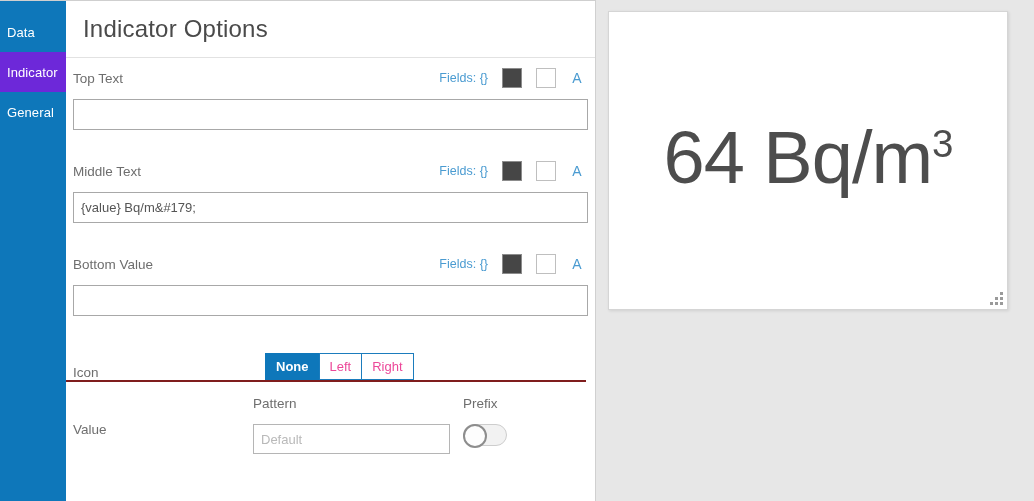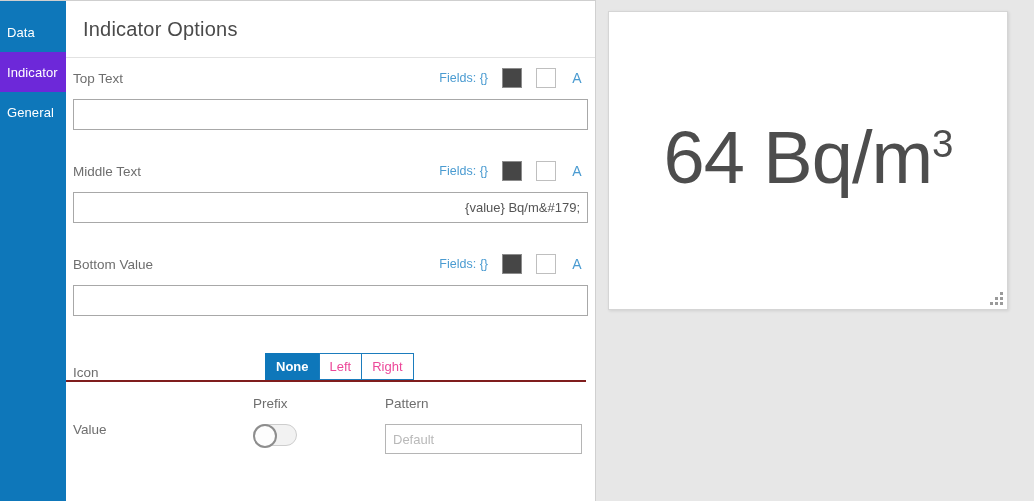--- a/index.html
+++ b/index.html
@@ -48,21 +48,21 @@
     position: relative;
   }
   .panel-header {
     height: 57px;
     display: flex;
     align-items: center;
     padding-left: 17px;
     border-bottom: 1px solid #e2e2e2;
   }
   .panel-title {
-    font-size: 20px;
+    font-size: 24px;
     color: #4a4a4a;
     font-weight: normal;
     letter-spacing: .2px;
   }
   .form-body { padding: 0 0 0 0; }
 
   .field-row {
     display: flex;
     align-items: center;
     height: 30px;
@@ -102,21 +102,20 @@
     margin: 6px 9px 0 7px;
     width: 515px;
     height: 31px;
     border: 1px solid #a8a8a8;
     background: #ffffff;
     font-family: "Liberation Sans", sans-serif;
     font-size: 13px;
     color: #555555;
     padding: 0 7px;
     outline: none;
-    text-align: right;
   }
   .text-input::placeholder { color: #b3b3b3; }
 
   .spacer-22 { height: 21px; }
 
   
   .icon-row {
     display: flex;
     align-items: flex-end;
     height: 52px;
@@ -303,30 +302,30 @@
         <div class="btn-group">
           <div class="seg-btn active">None</div>
           <div class="seg-btn">Left</div>
           <div class="seg-btn">Right</div>
         </div>
       </div>
 
       <div class="value-row">
         <div class="value-label">Value</div>
 
+        <div class="value-col col-pattern">
+          <div class="sub-label">Pattern</div>
+          <input class="pattern-input" type="text" placeholder="Default" style="">
+        </div>
+
         <div class="value-col col-prefix">
           <div class="sub-label">Prefix</div>
           <div class="toggle">
             <span class="knob"></span>
           </div>
-        </div>
-
-        <div class="value-col col-pattern">
-          <div class="sub-label">Pattern</div>
-          <input class="pattern-input" type="text" placeholder="Default" style="">
         </div>
       </div>
 
     </div>
   </div>
 
   <div class="preview-area">
     <div class="preview-card">
       <div class="preview-value">
         <span>64 Bq/m</span><sup>3</sup>

